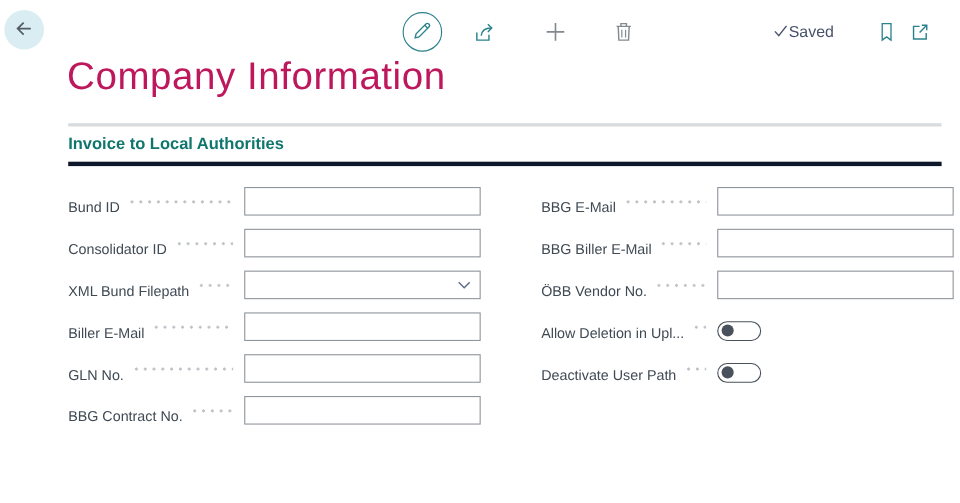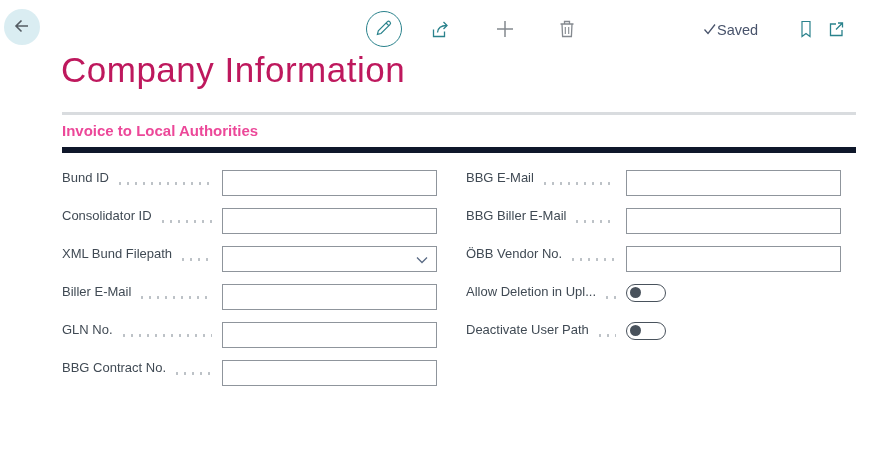--- a/index.html
+++ b/index.html
@@ -23,28 +23,28 @@
   .open-btn  { left:823px; top:17px; width:26px; height:26px; }
   .saved { position:absolute; left:703px; top:20px; height:20px; display:flex;
     align-items:center; color:#48536b; font-size:14.5px; }
 
   
   .page-title { position:absolute; left:61px; top:50px; font-size:35px;
     font-weight:300; color:#be185d; letter-spacing:.5px; white-space:nowrap; }
   .title-divider { position:absolute; left:62px; top:112px; width:794px;
     height:3px; background:#d9dcdf; }
   .section-header { position:absolute; left:62px; top:122px; width:794px;
-    font-size:15px; font-weight:700; color:#ec4899; padding-bottom:8px;
-    border-bottom:6px solid #0f172a; }
+    font-size:15px; font-weight:700; color:#0f766e; padding-bottom:8px;
+    border-bottom:4px solid #0f172a; }
 
   
   .col { position:absolute; top:170px; width:375px; }
   .col-left  { left:62px; }
-  .col-right { left:466px; }
-  .row { display:flex; align-items:flex-start; height:26px; margin-bottom:12px; }
+  .col-right { left:492px; }
+  .row { display:flex; align-items:flex-end; height:26px; margin-bottom:12px; }
   .flabel { flex:0 0 auto; font-size:13px; color:#404a54; white-space:nowrap;
     overflow:hidden; max-width:155px; }
   .leader { flex:1 1 auto; height:3px; margin:0 10px 0 7px; align-self:center;
     background-image:radial-gradient(circle,#bcc1c6 1.1px,transparent 1.5px);
     background-size:8px 3px; background-repeat:repeat-x; background-position:left center; }
   .ctrl { flex:0 0 215px; display:flex; align-items:center; }
   .fin { width:215px; height:26px; border:1px solid #8f959c; background:#fff;
     font-size:13px; color:#30343a; padding:0 6px;
     font-family:"Liberation Sans","DejaVu Sans",sans-serif; }
   .fselect { position:relative; width:215px; height:26px; border:1px solid #8f959c;

